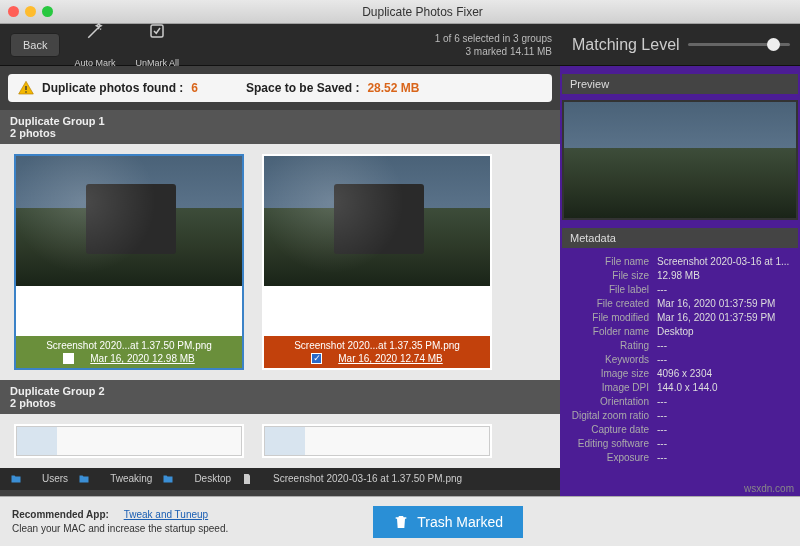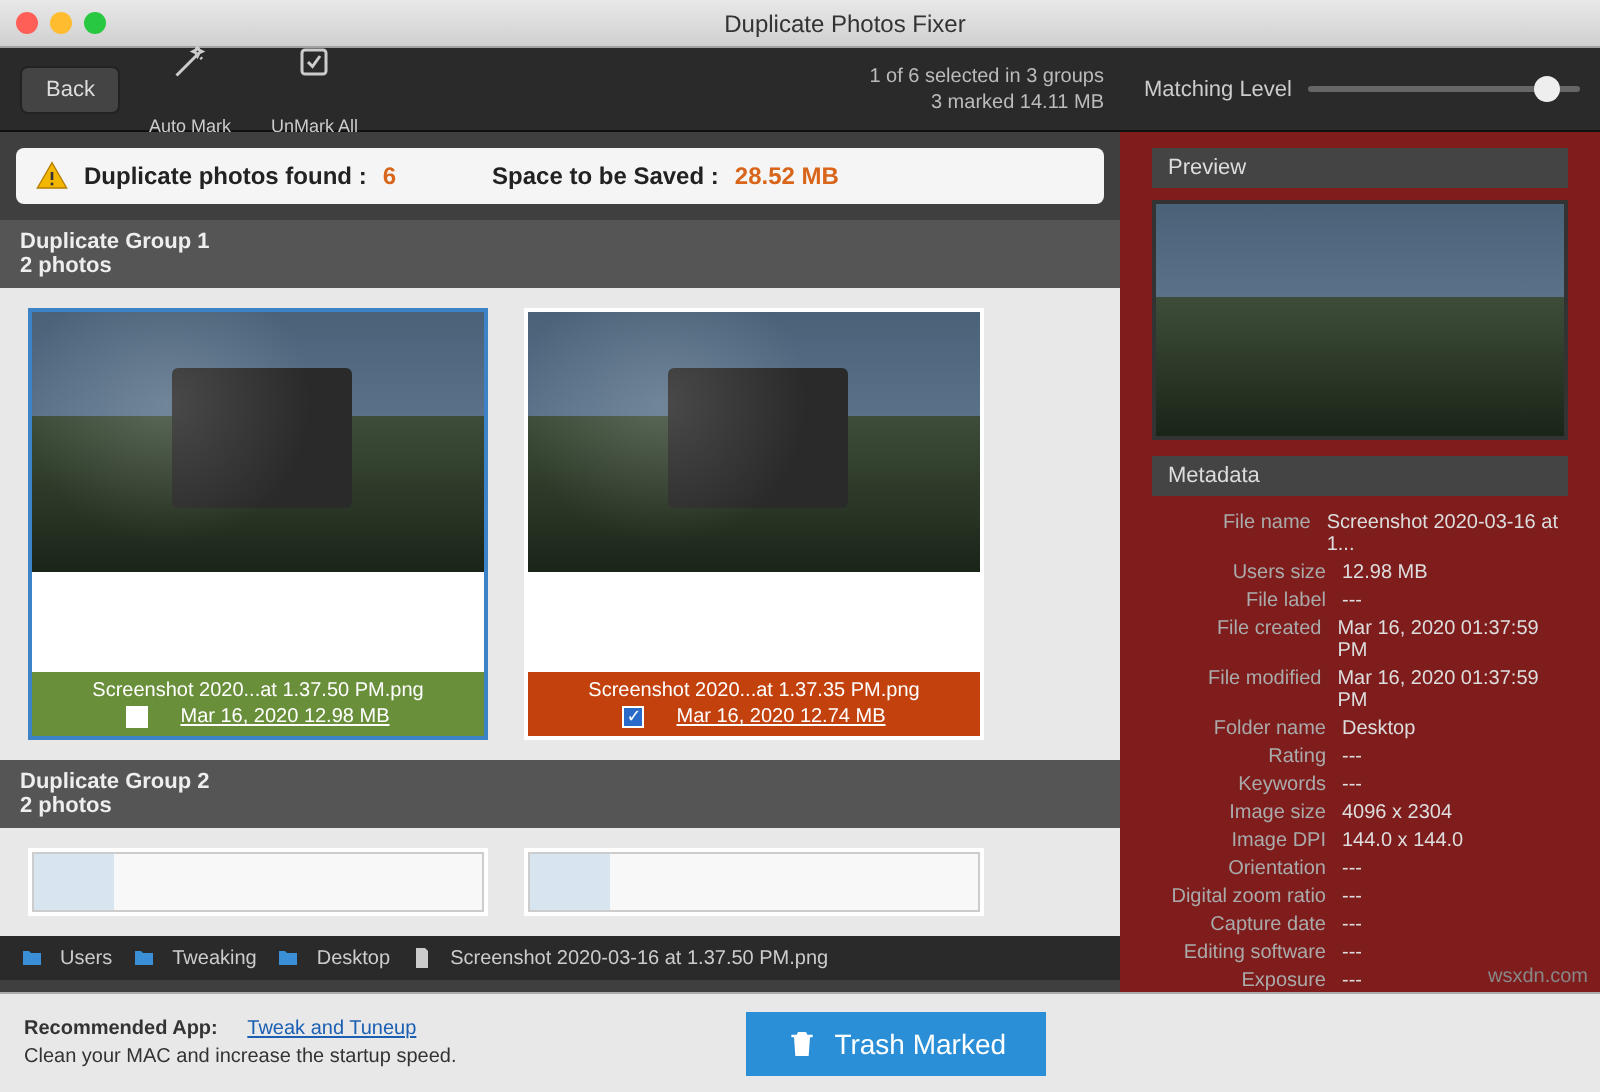--- a/index.html
+++ b/index.html
@@ -7,21 +7,21 @@
 .titlebar { height: 24px; background: linear-gradient(#e8e8e8,#d0d0d0); display: flex; align-items: center; padding: 0 8px; border-bottom: 1px solid #a0a0a0; }
 .traffic { display: flex; gap: 6px; }
 .dot { width: 11px; height: 11px; border-radius: 50%; }
 .dot.r { background: #ff5f57; } .dot.y { background: #febc2e; } .dot.g { background: #28c840; }
 .title { flex: 1; text-align: center; color: #333; font-size: 12px; }
 .toolbar { height: 42px; background: #2a2a2a; display: flex; align-items: center; padding: 0 10px; gap: 8px; border-bottom: 1px solid #111; }
 .btn { background: #444; border: 1px solid #222; border-radius: 4px; color: #ddd; padding: 5px 12px; font-size: 11px; cursor: pointer; }
 .tool-item { display: flex; flex-direction: column; align-items: center; gap: 18px; color: #ccc; font-size: 9px; cursor: pointer; padding: 0 6px; }
 .tool-item svg { width: 18px; height: 18px; }
 .status { margin-left: auto; text-align: right; color: #bbb; font-size: 10px; line-height: 1.3; }
-.right-head { width: 230px; display: flex; align-items: center; gap: 8px; color: #ccc; font-size: 11px; padding-left: 12px; }
+.right-head { width: 230px; display: flex; align-items: center; gap: 8px; color: #ccc; font-size: 16px; padding-left: 12px; }
 .slider { flex: 1; height: 3px; background: #666; border-radius: 2px; position: relative; }
 .slider-knob { position: absolute; right: 10px; top: -5px; width: 13px; height: 13px; background: #eee; border-radius: 50%; }
 .main { display: flex; height: 430px; }
 .left { width: 560px; display: flex; flex-direction: column; background: #3f3f3f; }
 .alert { margin: 8px; background: #f5f5f5; border-radius: 4px; padding: 6px 10px; display: flex; align-items: center; gap: 8px; color: #222; font-size: 12px; font-weight: bold; }
 .warn { width: 16px; height: 16px; }
 .alert .orange { color: #d9651a; }
 .group-head { background: #555; color: #eee; padding: 5px 10px; display: flex; justify-content: space-between; font-size: 11px; font-weight: bold; flex-direction: column; }
 .thumbs { display: flex; gap: 18px; padding: 10px 14px; background: #e8e8e8; }
 .card { width: 230px; display: flex; flex-direction: column; background: #fff; border: 2px solid transparent; }
@@ -33,23 +33,23 @@
 .caption { padding: 4px 6px; color: #fff; font-size: 10px; text-align: center; display: flex; flex-direction: column; gap: 2px; }
 .caption.green { background: #6a8f3b; } .caption.red { background: #c2410c; }
 .caption-row { display: flex; align-items: center; gap: 16px; justify-content: center; text-decoration: underline; }
 .chk { width: 11px; height: 11px; border: 1px solid #fff; background: #fff; display: inline-block; }
 .chk.on { background: #2a6ac9; position: relative; }
 .chk.on::after { content: "✓"; color: #fff; font-size: 9px; position: absolute; left: 1px; top: -1px; }
 .thumbs.small .card { width: 230px; }
 .thumbs.small .thumb2 { height: 30px; background: #fff; border: 1px solid #ccc; display: flex; }
 .thumb2 .side { width: 40px; background: #d8e4ef; } .thumb2 .body { flex: 1; background: #f8f8f8; }
 .crumbs { background: #2a2a2a; padding: 5px 10px; display: flex; gap: 10px; font-size: 10px; color: #ccc; align-items: center; }
-.crumb { display: flex; align-items: center; gap: 8px; }
+.crumb { display: flex; gap: 20px; }
 .crumb svg { width: 12px; height: 12px; }
-.right { width: 240px; background: #7f1d1d; padding: 8px 16px; overflow: hidden; }
+.right { width: 240px; background: #4c1d95; padding: 8px 2px; overflow: hidden; }
 .section-h { background: #444; padding: 4px 8px; font-size: 11px; color: #ddd; margin-bottom: 6px; }
 .preview { height: 120px; background: linear-gradient(#4a6278 0%, #5a7289 40%, #3d4d3a 40%, #2d3928 70%, #1a2418 100%); border: 2px solid #333; margin-bottom: 8px; }
 .meta { font-size: 10px; }
 .meta-row { display: flex; padding: 1.5px 0; }
 .meta-row .k { width: 95px; text-align: right; color: #aaa; padding-right: 8px; }
 .meta-row .v { color: #ddd; }
 .footer { height: 50px; background: #e8e8e8; display: flex; align-items: center; padding: 0 12px; gap: 16px; border-top: 1px solid #aaa; }
 .rec { font-size: 10px; color: #333; line-height: 1.4; }
 .rec a { color: #1b5fb3; text-decoration: underline; margin-left: 12px; }
 .trash { margin: 0 auto; background: #2a8fd6; color: #fff; border: none; padding: 8px 20px; font-size: 14px; border-radius: 0; display: flex; align-items: center; gap: 8px; cursor: pointer; }
@@ -191,21 +191,21 @@
   <div class="right">
     <div class="section-h">Preview</div>
     <div class="preview"></div>
     <div class="section-h">Metadata</div>
     <div class="meta">
       <div class="meta-row">
           <div class="k">File name</div>
           <div class="v">Screenshot 2020-03-16 at 1...</div>
         </div>
       <div class="meta-row">
-          <div class="k">Users size</div>
+          <div class="k">File size</div>
           <div class="v">12.98 MB</div>
         </div>
       <div class="meta-row">
           <div class="k">File label</div>
           <div class="v">---</div>
         </div>
       <div class="meta-row">
           <div class="k">File created</div>
           <div class="v">Mar 16, 2020 01:37:59 PM</div>
         </div>

